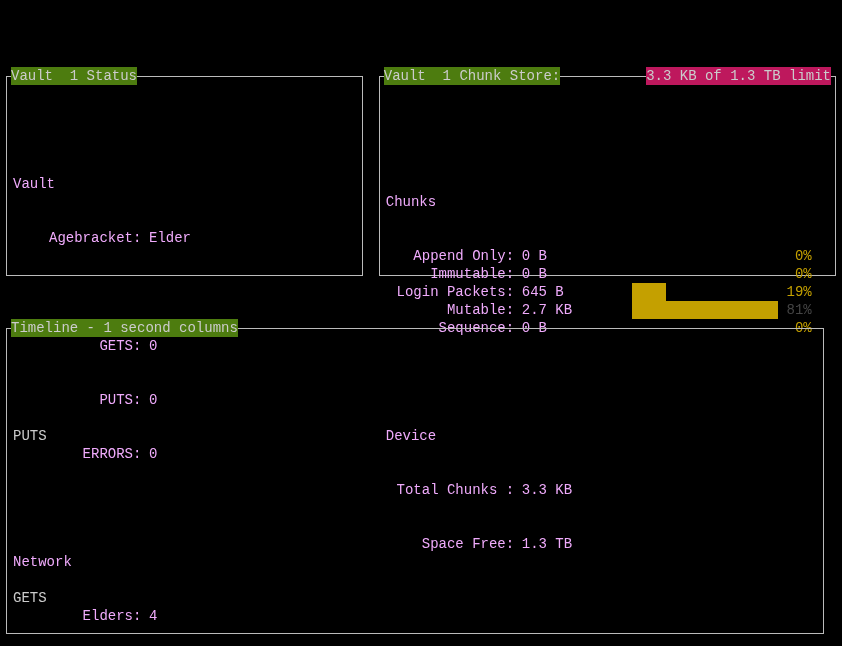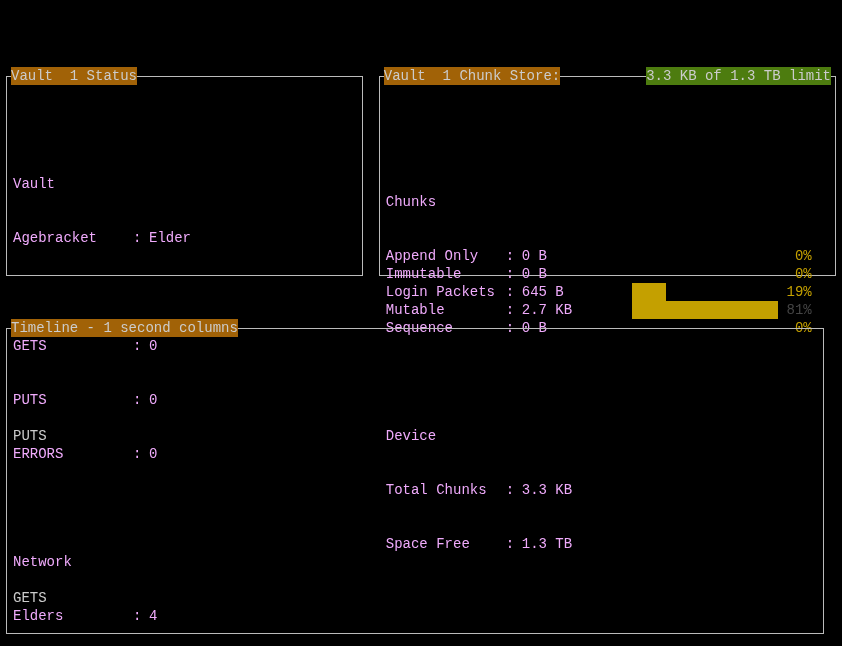--- a/index.html
+++ b/index.html
@@ -19,35 +19,35 @@
     .panel {
       border: 1px solid #bbb;
       position: relative;
       margin-bottom: 6px;
       padding: 0 6px 4px 6px;
     }
     .panel-title {
       position: absolute;
       top: -10px;
       left: 4px;
-      background: #a16207;
+      background: #4d7c0f;
       color: #ccc;
       padding: 0 0;
     }
     .panel-title-right {
       position: absolute;
       top: -10px;
       right: 4px;
-      background: #4d7c0f;
+      background: #be185d;
       color: #ccc;
       padding: 0 0;
     }
     .yellow { color: #f0abfc; }
     .line { display: flex; height: 18px; }
-    .lbl { display: inline-block; width: 120px; }
+    .lbl { display: inline-block; width: 120px; text-align: right; }
     .col { display: inline-block; width: 16px; text-align: left; }
     .val { display: inline-block; width: 80px; text-align: left; }
     .bar-area { display: inline-block; width: 180px; margin-left: 30px; position: relative; height: 18px; }
     .bar-bg { position: absolute; left: 0; top: 0; height: 18px; background: #c4a000; }
     .bar-text { position: absolute; right: 0; top: 0; color: #c4a000; }
     .bar-text-in { position: absolute; right: 0; top: 0; color: #444; text-align: center; }
     .status-panel { width: 362px; height: 200px; }
     .chunk-panel { width: 464px; height: 200px; margin-left: 16px;}
     .timeline-panel { width: 818px; height: 306px; margin-top: 10px; text-align: right; }
     .body-offset { margin-top: 8px; }

